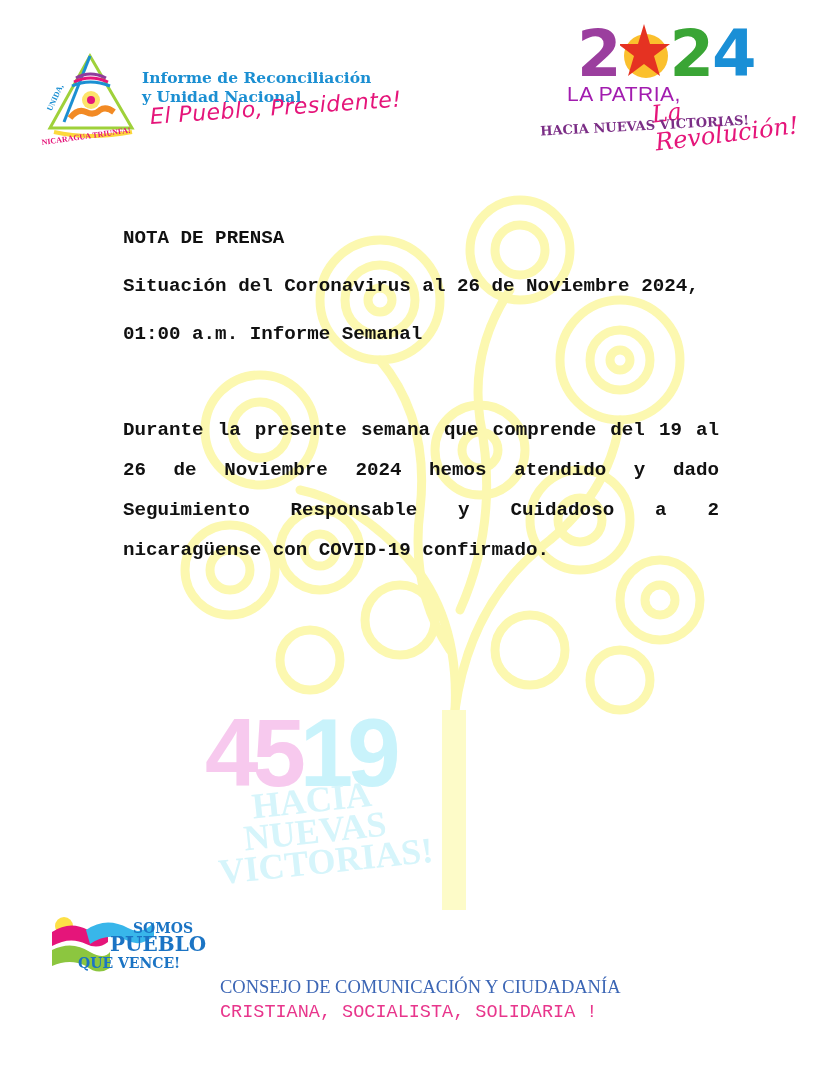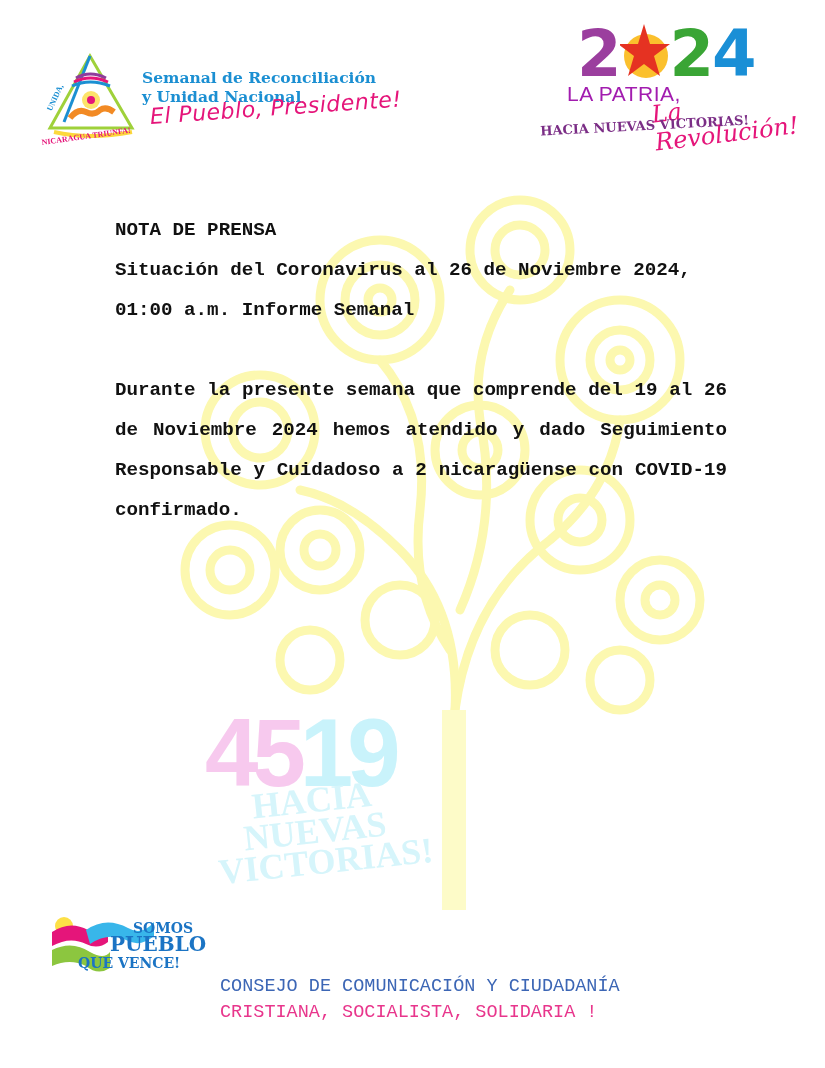--- a/index.html
+++ b/index.html
@@ -36,35 +36,35 @@
   .patria { position: absolute; left: 32px; top: 60px; color: #a21caf;
             font-family: "Liberation Sans", sans-serif; font-weight: 400; font-size: 21px; letter-spacing: 0.5px; }
   .revolucion { position: absolute; left: 118px; top: 70px; color: #e5157a;
                 font-family: "DejaVu Serif", serif; font-style: italic; font-size: 24px; transform: rotate(-7deg); }
   .victorias { position: absolute; left: 5px; top: 96px; color: #7b2e86;
                font-family: "DejaVu Serif", serif; font-weight: 700; font-size: 13px; transform: rotate(-3deg); white-space: nowrap; }
 
   
   .content { position: absolute; left: 115px; top: 210px; width: 612px; z-index: 1; color: #111;
              font-weight: 700; font-size: 19.2px; line-height: 40px; }
-  .content p { margin: 0; }
+  .content p { margin: 8px; }
   .content .just { text-align: justify; text-align-last: auto; }
   .content .gap { height: 40px; }
 
   
   .footer-logo { position: absolute; left: 50px; top: 914px; width: 150px; height: 68px; z-index: 1; text-align: right; }
   .somos { position: absolute; left: 83px; top: 6px; color: #1b74c4; font-family: "DejaVu Serif", serif;
            font-weight: 700; font-size: 14px; line-height: 16px; }
   .pueblo { position: absolute; left: 60px; top: 20px; color: #1b74c4; font-family: "DejaVu Serif", serif;
             font-weight: 700; font-size: 20px; line-height: 20px; }
   .vence { position: absolute; left: 28px; top: 40px; color: #1b74c4; font-family: "DejaVu Serif", serif;
            font-weight: 700; font-size: 14px; line-height: 18px; }
   .footer-text { position: absolute; left: 220px; top: 974px; z-index: 1;
                  font-family: "Liberation Mono", monospace; font-size: 18.5px; line-height: 26px; }
-  .footer-line1 { color: #3c66b5; }
+  .footer-line1 { color: #3c66b5; font-family: Liberation Serif, serif; }
   .footer-line2 { color: #e8368c; }
 </style>
 </head>
 <body>
 
 <svg class="watermark" viewBox="0 0 560 720">
   <g fill="none" stroke="#fcf8b0" stroke-width="9" stroke-linecap="round">
     <path d="M300 720 L305 520 Q310 420 250 360 Q200 310 150 300"></path>
     <path d="M305 520 Q320 410 400 350 Q460 300 470 230"></path>
     <path d="M300 460 Q260 400 270 320 Q280 230 230 170"></path>
@@ -113,21 +113,21 @@
     <path d="M38 34 Q54 26 72 34" stroke="#e5157a" stroke-width="3" fill="none"></path>
     <path d="M36 38 Q54 30 74 38" stroke="#1b8fd2" stroke-width="3" fill="none"></path>
     <circle cx="55" cy="52" r="9" fill="#fde36a"></circle>
     <circle cx="55" cy="52" r="4" fill="#e5157a"></circle>
     <path d="M34 70 Q42 60 50 64 Q58 68 64 62 Q70 58 78 64" stroke="#f28a24" stroke-width="6" fill="none"></path>
     <path d="M18 84 Q54 92 96 84" stroke="#fcd83c" stroke-width="4" fill="none"></path>
     <text x="12" y="58" font-size="8" fill="#1b8fd2" font-family="Liberation Serif, serif" font-weight="bold" transform="rotate(-65 18 58)">UNIDA,</text>
     <text x="6" y="97" font-size="8" fill="#e5157a" font-family="Liberation Serif, serif" font-weight="bold" transform="rotate(-8 6 97)">NICARAGUA TRIUNFA!</text>
   </svg>
   <div class="gov-title">
-    <div>Semanal de Reconciliación</div>
+    <div>Informe de Reconciliación</div>
     <div>y Unidad Nacional</div>
   </div>
   <div class="gov-slogan">El Pueblo, Presidente!</div>
 </div>
 
 <div class="header-right">
   <div class="year">
     <span class="d2a">2</span><span class="d0"><svg width="50" height="60" viewBox="0 0 50 60">
           <circle cx="26" cy="34" r="22" fill="#fbc02d"></circle>
           <polygon points="24,2 30,22 50,22 34,34 40,54 24,42 8,54 14,34 -2,22 18,22" fill="#e53222"></polygon>

